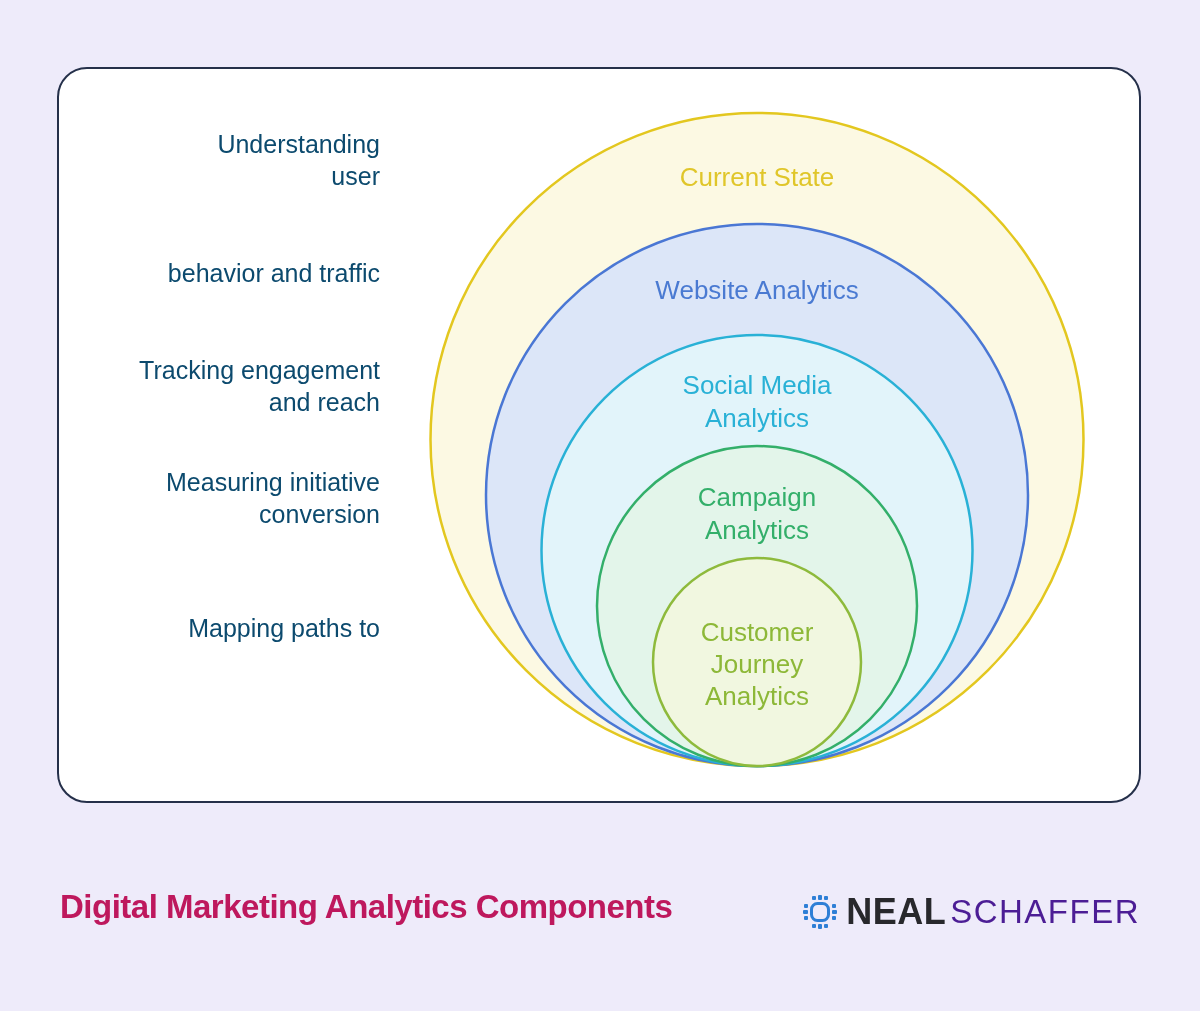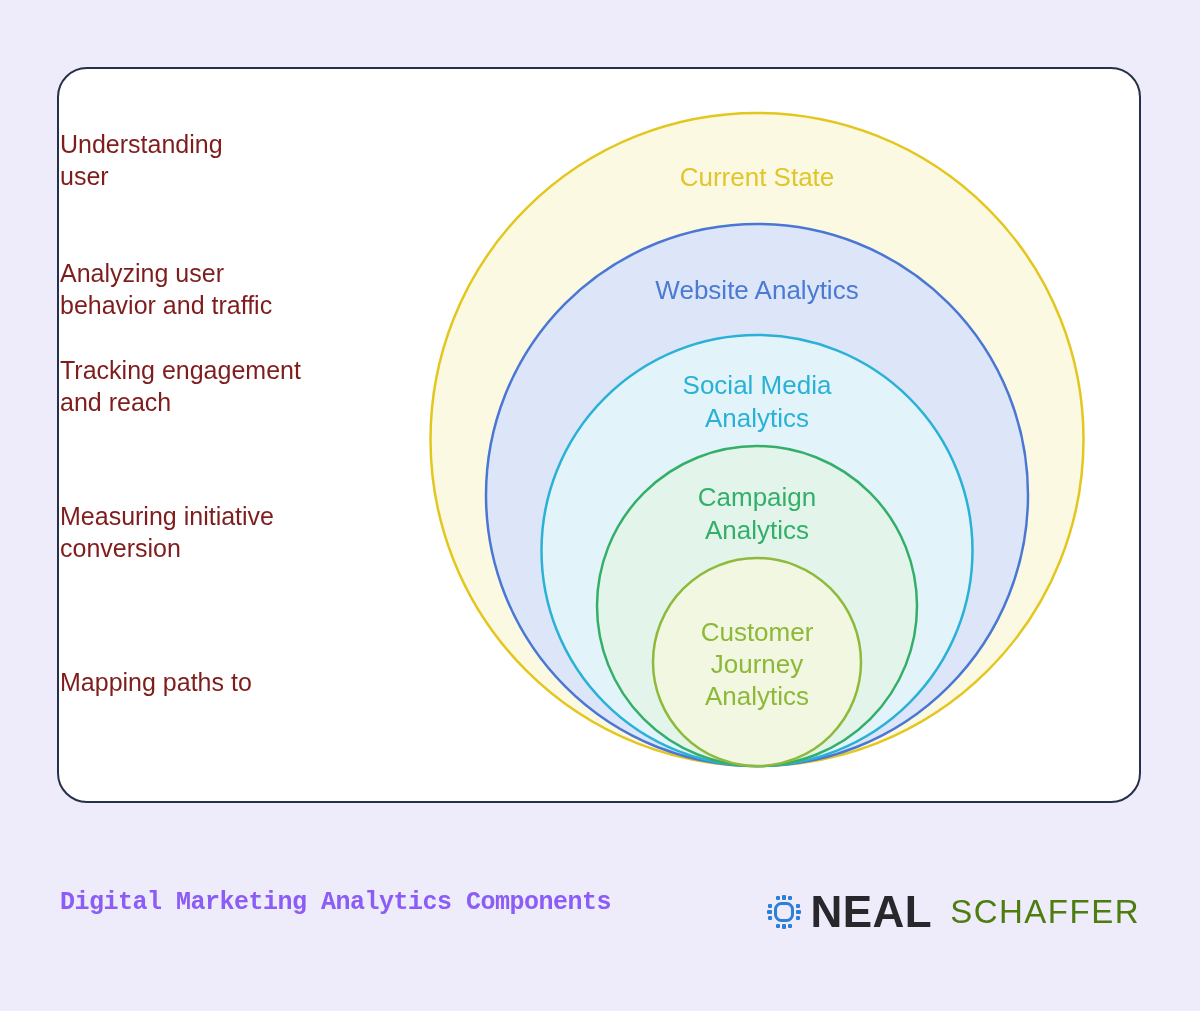--- a/index.html
+++ b/index.html
@@ -33,59 +33,58 @@
   }
   .ring-label {
     font-family: "Liberation Sans", sans-serif;
     font-size: 26px;
   }
   .side-labels { position: absolute; left: 0; top: 0; }
   .side-label {
     position: absolute;
     left: 60px;
     width: 320px;
-    text-align: left;
+    text-align: right;
     font-size: 25px;
     line-height: 32px;
-    color: #7f1d1d;
+    color: #0c4a6e;
   }
   .side-label span { display: block; }
   .footer-title {
     position: absolute;
     left: 60px;
     top: 888px;
     margin: 0;
-    font-size: 25px;
+    font-size: 33px;
     font-weight: bold;
     letter-spacing: -0.5px;
-    color: #8b5cf6;
+    color: #be185d;
     white-space: nowrap;
-    font-family: Liberation Mono, monospace;
   }
   .brand {
     position: absolute;
     right: 60px;
     top: 890px;
     display: flex;
     align-items: center;
     height: 44px;
   }
   .brand .chip { width: 34px; height: 34px; margin-right: 9px; }
   .brand-first {
-    font-size: 44px;
+    font-size: 36px;
     font-weight: bold;
     color: #28282c;
     letter-spacing: 0.5px;
   }
   .brand-second {
     font-size: 33px;
     font-weight: normal;
-    color: #4d7c0f;
+    color: #4c1d95;
     letter-spacing: 1.5px;
-    margin-left: 18px;
+    margin-left: 4px;
   }
 </style>
 </head>
 <body>
 
 <div class="card"></div>
 
 <svg class="rings-svg" viewBox="0 0 1200 1011" xmlns="http://www.w3.org/2000/svg">
   <circle cx="757" cy="439.5" r="326.5" stroke-width="2.5" stroke="#e3c71f" fill="#fcf9e3"></circle>
   <circle cx="757" cy="495" r="271" stroke-width="2.5" stroke="#4a77d4" fill="#dce6f8"></circle>
@@ -107,32 +106,31 @@
   <text class="ring-label" x="757" y="673" text-anchor="middle" fill="#8db838">Journey</text>
   <text class="ring-label" x="757" y="705" text-anchor="middle" fill="#8db838">Analytics</text>
 </svg>
 
 <div class="side-labels">
   <div class="side-label" style="top:128px">
     <span>Understanding</span>
     <span>user</span>
   </div>
   <div class="side-label" style="top:257px">
-    <span>Analyzing user</span>
     <span>behavior and traffic</span>
   </div>
   <div class="side-label" style="top:354px">
     <span>Tracking engagement</span>
     <span>and reach</span>
   </div>
-  <div class="side-label" style="top:500px">
+  <div class="side-label" style="top:466px">
     <span>Measuring initiative</span>
     <span>conversion</span>
   </div>
-  <div class="side-label" style="top:666px">
+  <div class="side-label" style="top:612px">
     <span>Mapping paths to</span>
   </div>
 </div>
 
 <h1 class="footer-title">Digital Marketing Analytics Components</h1>
 
 <div class="brand">
   <svg class="chip" viewBox="0 0 34 34" xmlns="http://www.w3.org/2000/svg">
     <g fill="#2e7fd6">
       <rect x="9" y="1" width="4" height="4" rx="1"></rect>

